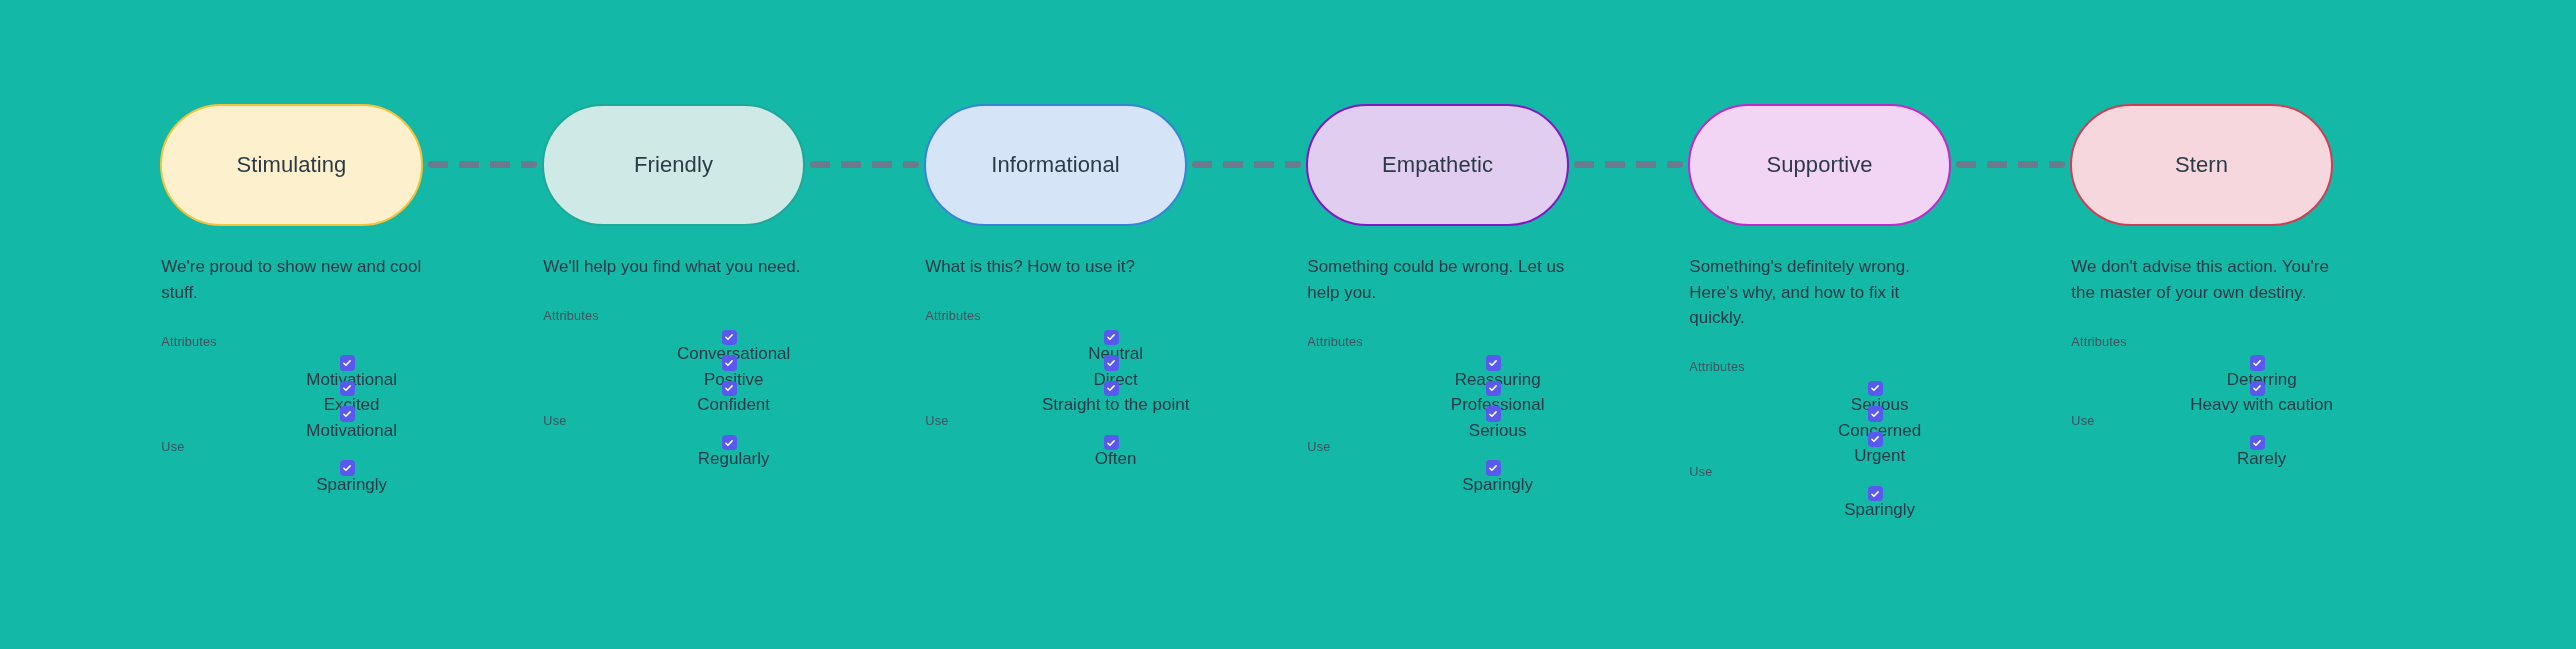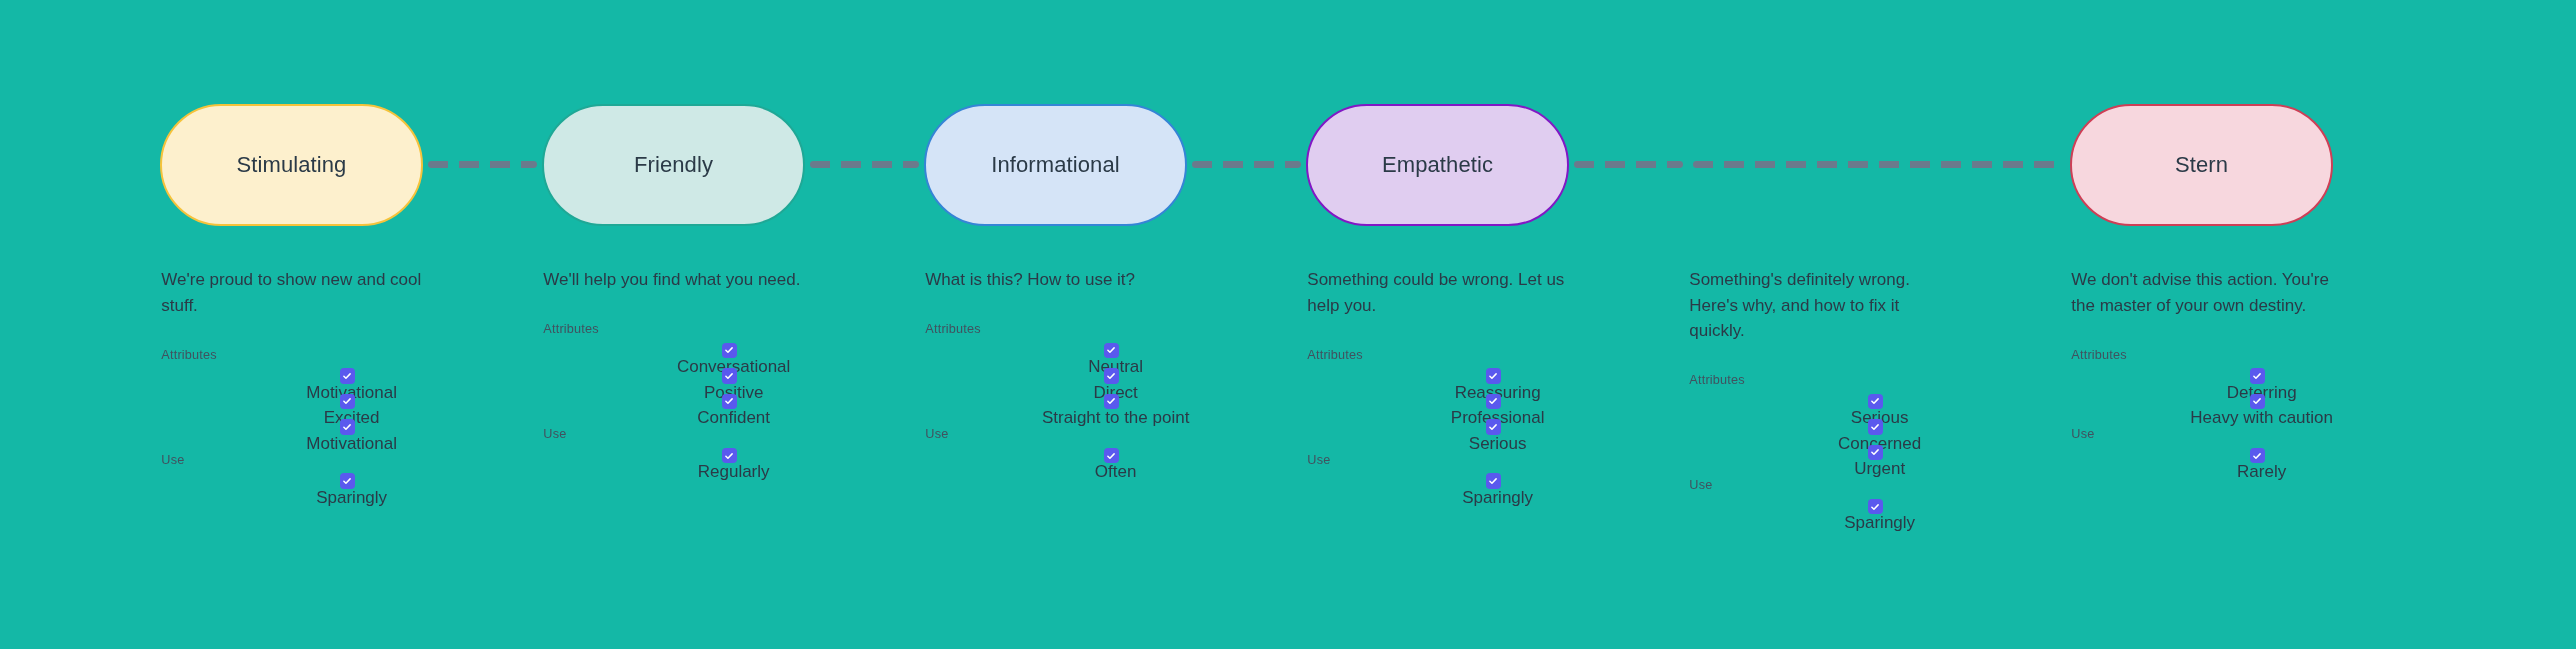--- a/index.html
+++ b/index.html
@@ -78,21 +78,21 @@
     );
     border-radius: 3.4px;
     align-self: center;
   }
   .connector::after { content: ""; display: block; }
 
   .connector.hidden { background-image: none; }
 
   
   .description {
-    margin-top: 39px;
+    margin-top: 26px;
     padding-left: 1.3px;
     font-size: 17px;
     line-height: 25.5px;
     color: #2b3a47;
     width: 268px;
     font-weight: 400;
   }
 
   
   .attr-block {
@@ -325,20 +325,23 @@
               <svg width="10" height="10" viewBox="0 0 16 16" aria-hidden="true">
                 <path d="M3 8.3 L6.3 11.6 L13 4.6" fill="none" stroke="#ffffff" stroke-width="2.4" stroke-linecap="round" stroke-linejoin="round"></path>
               </svg>
             </span>
             <span class="check-label">Sparingly</span>
           </div>
         </div>
       </div>
       <div class="column">
         <div class="pill-row">
+          <div class="pill" style="background: rgb(242, 213, 245); border-color: rgb(194, 41, 202);">
+            <span class="pill-label">Supportive</span>
+          </div>
           <div class="connector"></div>
         </div>
         <div class="description">Something's definitely wrong. Here's why, and how to fix it quickly.</div>
         <div class="attr-block">
           <div class="group-title">Attributes</div>
           <div class="check-row">
             <span class="checkbox" style="background: rgb(90, 89, 238);">
               <svg width="10" height="10" viewBox="0 0 16 16" aria-hidden="true">
                 <path d="M3 8.3 L6.3 11.6 L13 4.6" fill="none" stroke="#ffffff" stroke-width="2.4" stroke-linecap="round" stroke-linejoin="round"></path>
               </svg>

